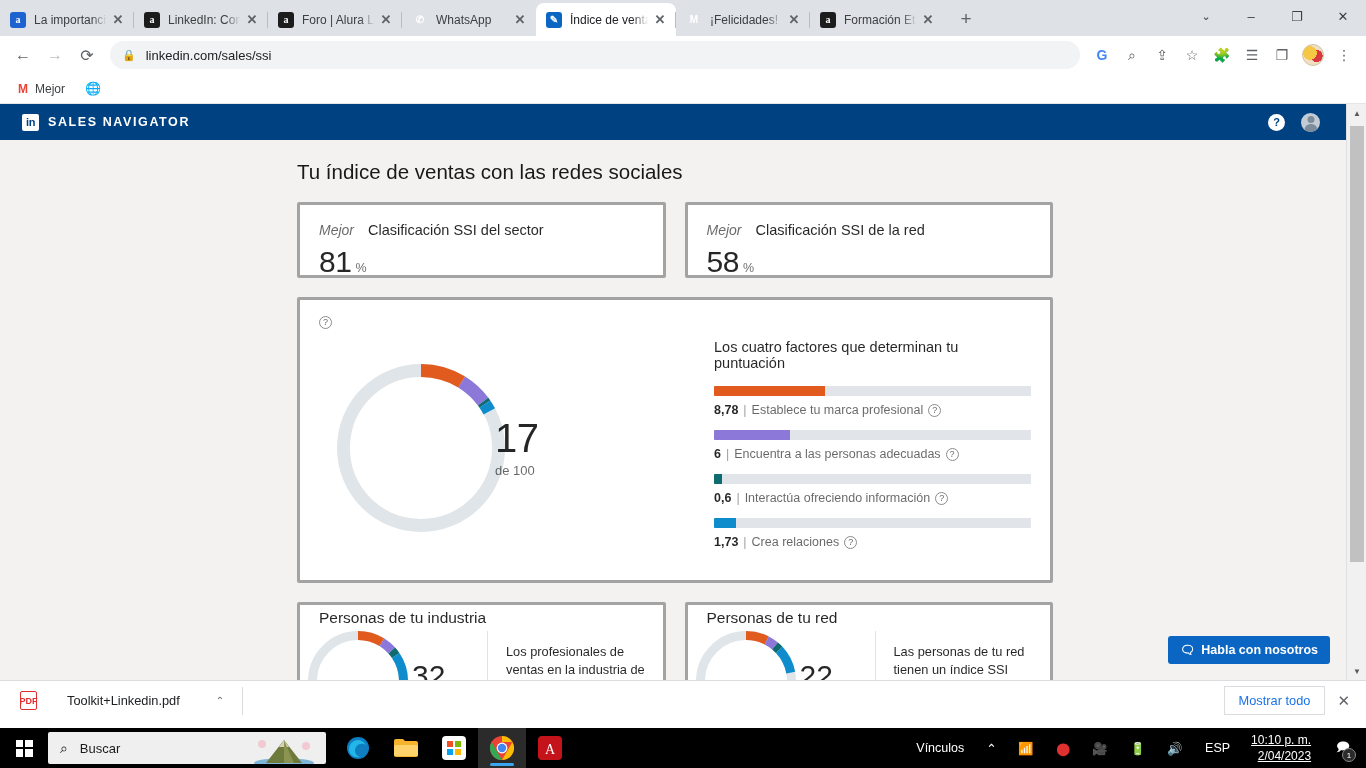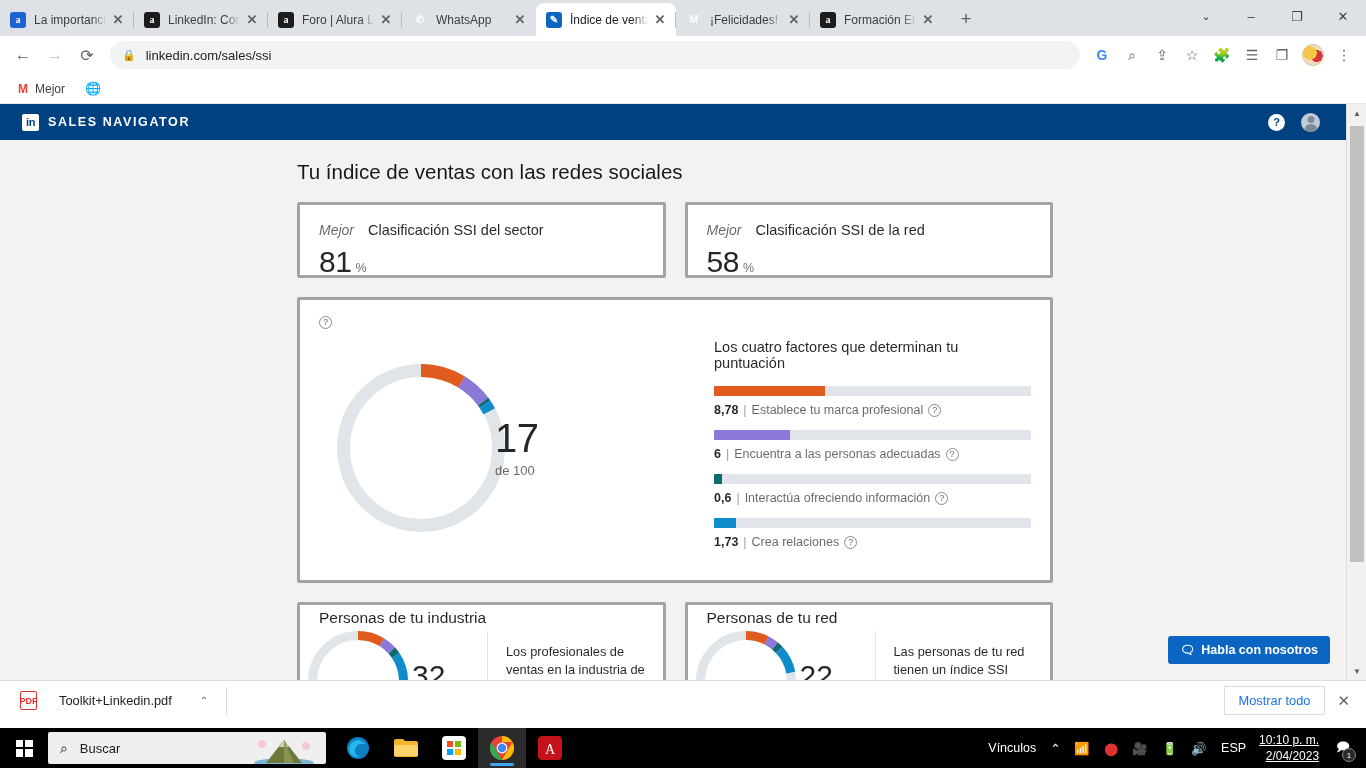--- a/index.html
+++ b/index.html
@@ -237,21 +237,21 @@
     background: #c1c1c1; border-radius: 0;
   }
 
   
   .dlbar {
     position: absolute; left: 0; top: 680px; width: 1366px; height: 40px;
     background: #ffffff; border-top: 1px solid #dadce0;
     display: flex; align-items: center; padding: 0 12px;
   }
   .dlitem {
-    display: flex; align-items: center; gap: 22px; padding: 0 10px 0 8px;
+    display: flex; align-items: center; gap: 30px; padding: 0 10px 0 8px;
     height: 28px; border-right: 1px solid #dadce0; padding-right: 18px;
   }
   .pdf-ico {
     width: 17px; height: 19px; border: 1.6px solid #e02f2f; border-radius: 2px;
     color: #e02f2f; font-size: 9px; font-weight: 700; display: flex;
     align-items: center; justify-content: center;
   }
   .dlname { font-size: 12.8px; color: #202124; }
   .dlchev { font-size: 10px; color: #5f6368; margin-left: 6px; }
   .dlright { margin-left: auto; display: flex; align-items: center; gap: 12px; }
@@ -285,21 +285,21 @@
   .tb-apps { display: flex; align-items: center; gap: 0; margin-left: 8px; }
   .tb-app {
     width: 48px; height: 40px; display: flex; align-items: center;
     justify-content: center; position: relative;
   }
   .tb-app.active { background: #2b2b2b; }
   .tb-app .underline {
     position: absolute; bottom: 2px; left: 12px; width: 24px; height: 3px;
     background: #3da5f0; border-radius: 2px;
   }
-  .tray { margin-left: auto; display: flex; align-items: center; gap: 0; padding-right: 6px; }
+  .tray { margin-left: auto; display: flex; align-items: center; gap: 8px; padding-right: 6px; }
   .tray-item {
     color: #ffffff; font-size: 12.5px; display: flex; align-items: center;
     justify-content: center; padding: 0 7px; height: 40px;
   }
   .tray-clock {
     color: #ffffff; font-size: 12px; line-height: 1.35; text-align: right;
     padding: 0 10px 0 6px;
     text-decoration: underline;
   }
   .tray-notif { position: relative; padding-right: 10px; }

